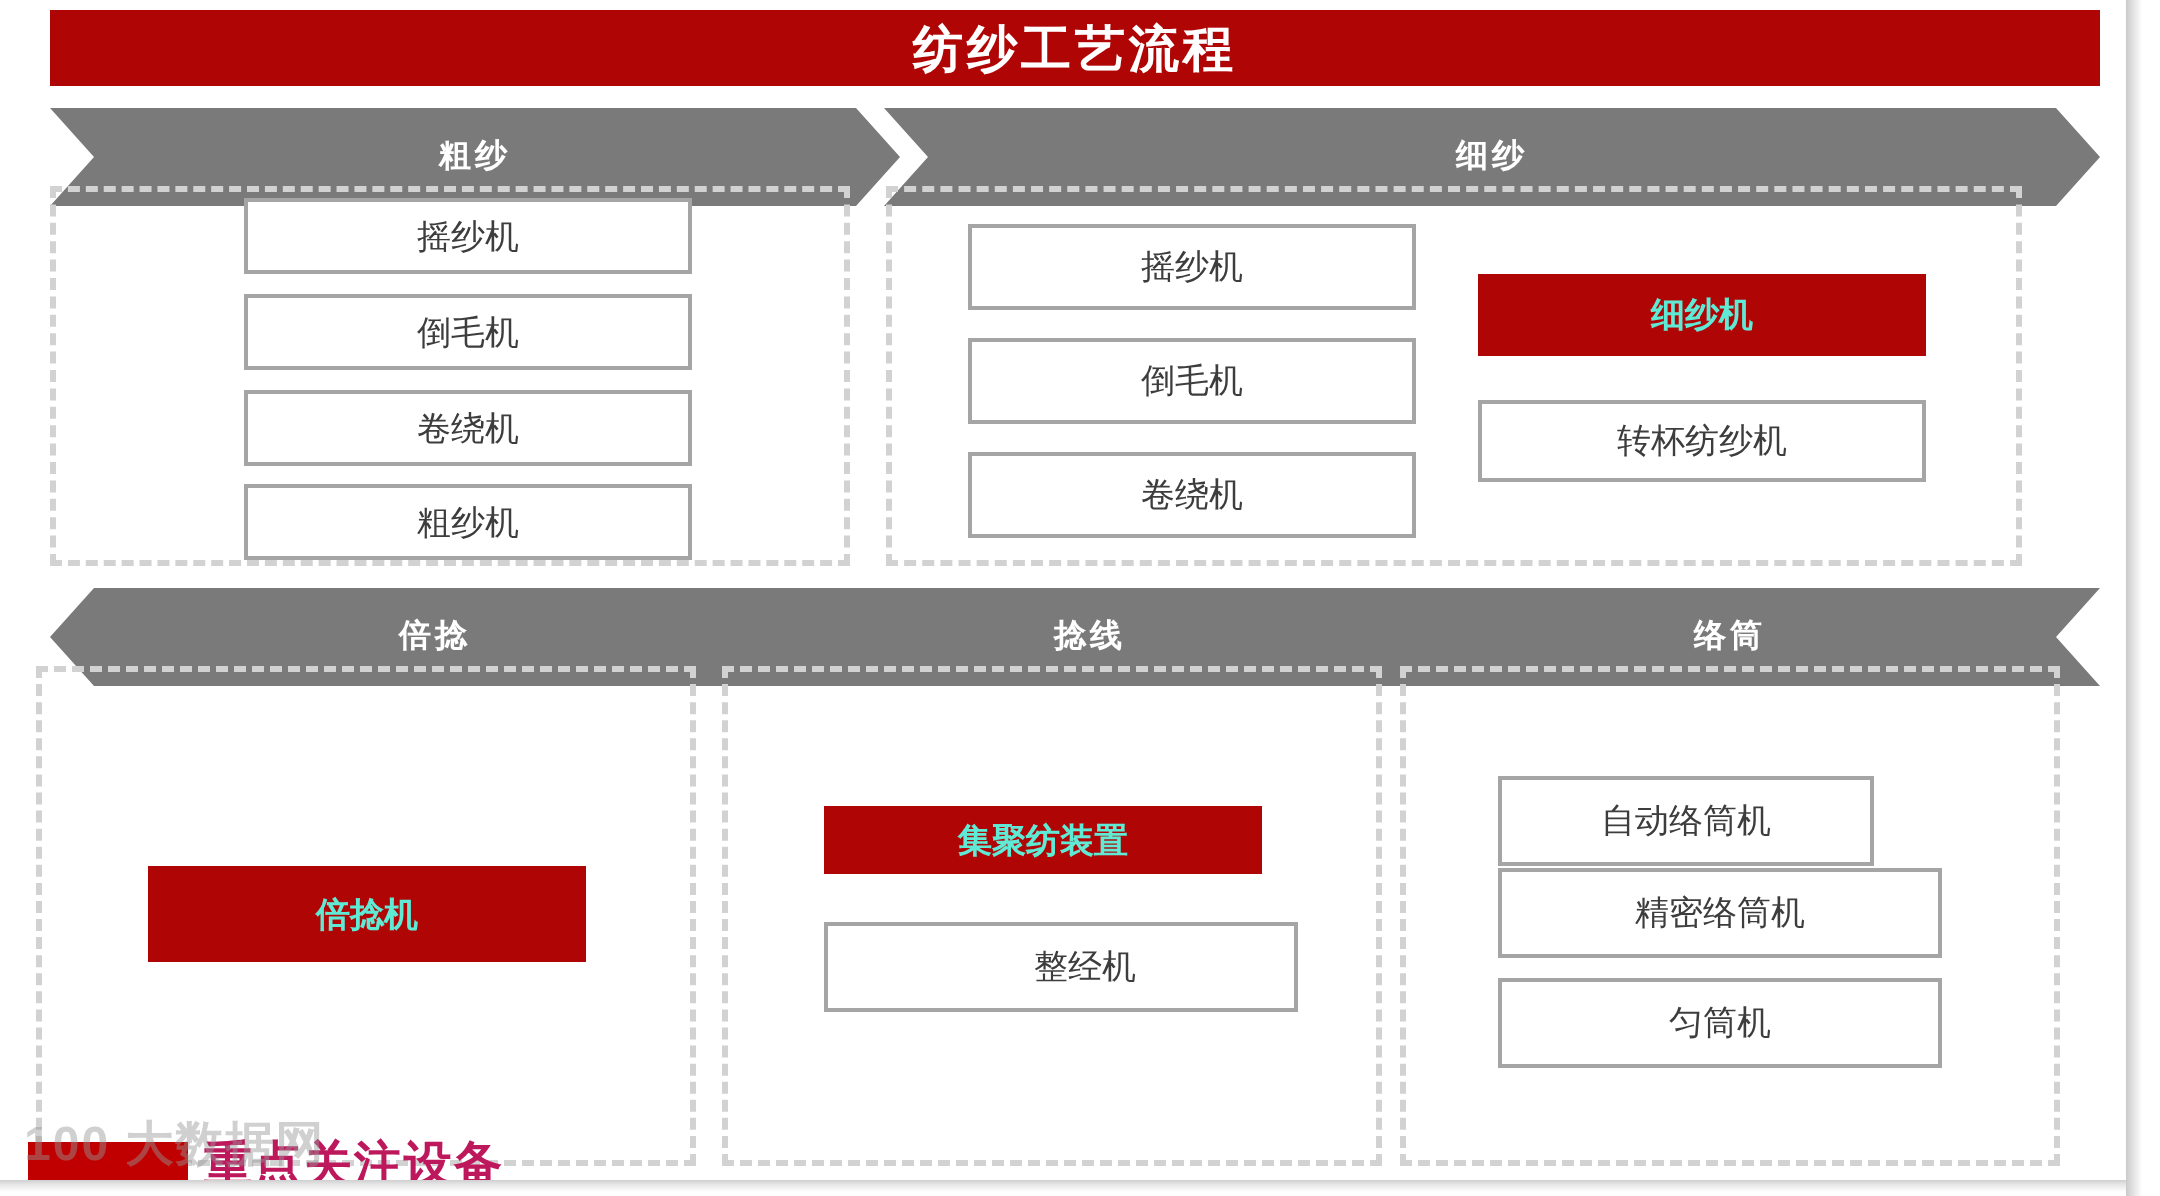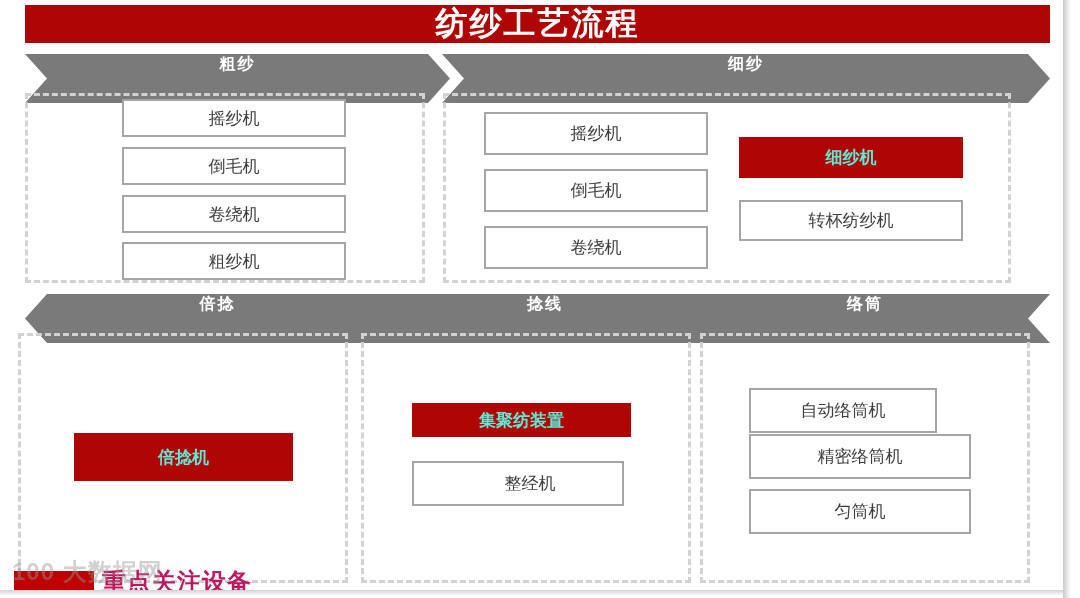--- a/index.html
+++ b/index.html
@@ -43,33 +43,33 @@
     top: 5px;
     width: 1025px;
     height: 38px;
     background: #b00505;
     display: flex;
     align-items: center;
     justify-content: center;
   }
   .title-bar .title-text {
     color: #ffffff;
-    font-size: 32px;
+    font-size: 25px;
     font-weight: bold;
     letter-spacing: 2px;
     text-align: center;
   }
 
   
   .arrow {
     position: absolute;
     height: 49px;
     background: #7a7a7a;
     display: flex;
-    align-items: flex-start;
+    align-items: center;
     justify-content: center;
   }
   .arrow .arrow-label {
     color: #ffffff;
     font-size: 16px;
     font-weight: bold;
     letter-spacing: 2px;
   }
   .arrow-right {
     clip-path: polygon(0 0, calc(100% - 22px) 0, 100% 50%, calc(100% - 22px) 100%, 0 100%, 22px 50%);
@@ -206,21 +206,21 @@
   <div class="dashed-box" style="left:361px; top:333px; width:330px; height:250px;"></div>
   <div class="dashed-box" style="left:700px; top:333px; width:330px; height:250px;"></div>
 
   <div class="mbox highlight" style="left:74px; top:433px; width:219px; height:48px;">
     <span>倍捻机</span>
   </div>
 
   <div class="mbox highlight" style="left:412px; top:403px; width:219px; height:34px;">
     <span>集聚纺装置</span>
   </div>
-  <div class="mbox plain" style="left:412px; top:461px; width:212px; height:45px;padding-left:24px;">
+  <div class="mbox plain" style="left:412px; top:461px; width:237px; height:45px;padding-left:24px;">
     <span>整经机</span>
   </div>
 
   <div class="mbox plain" style="left:749px; top:377px; width:188px; height:45px;margin-top:11px;">
     <span>自动络筒机</span>
   </div>
   <div class="mbox plain" style="left:749px; top:434px; width:222px; height:45px;">
     <span>精密络筒机</span>
   </div>
   <div class="mbox plain" style="left:749px; top:489px; width:222px; height:45px;">

